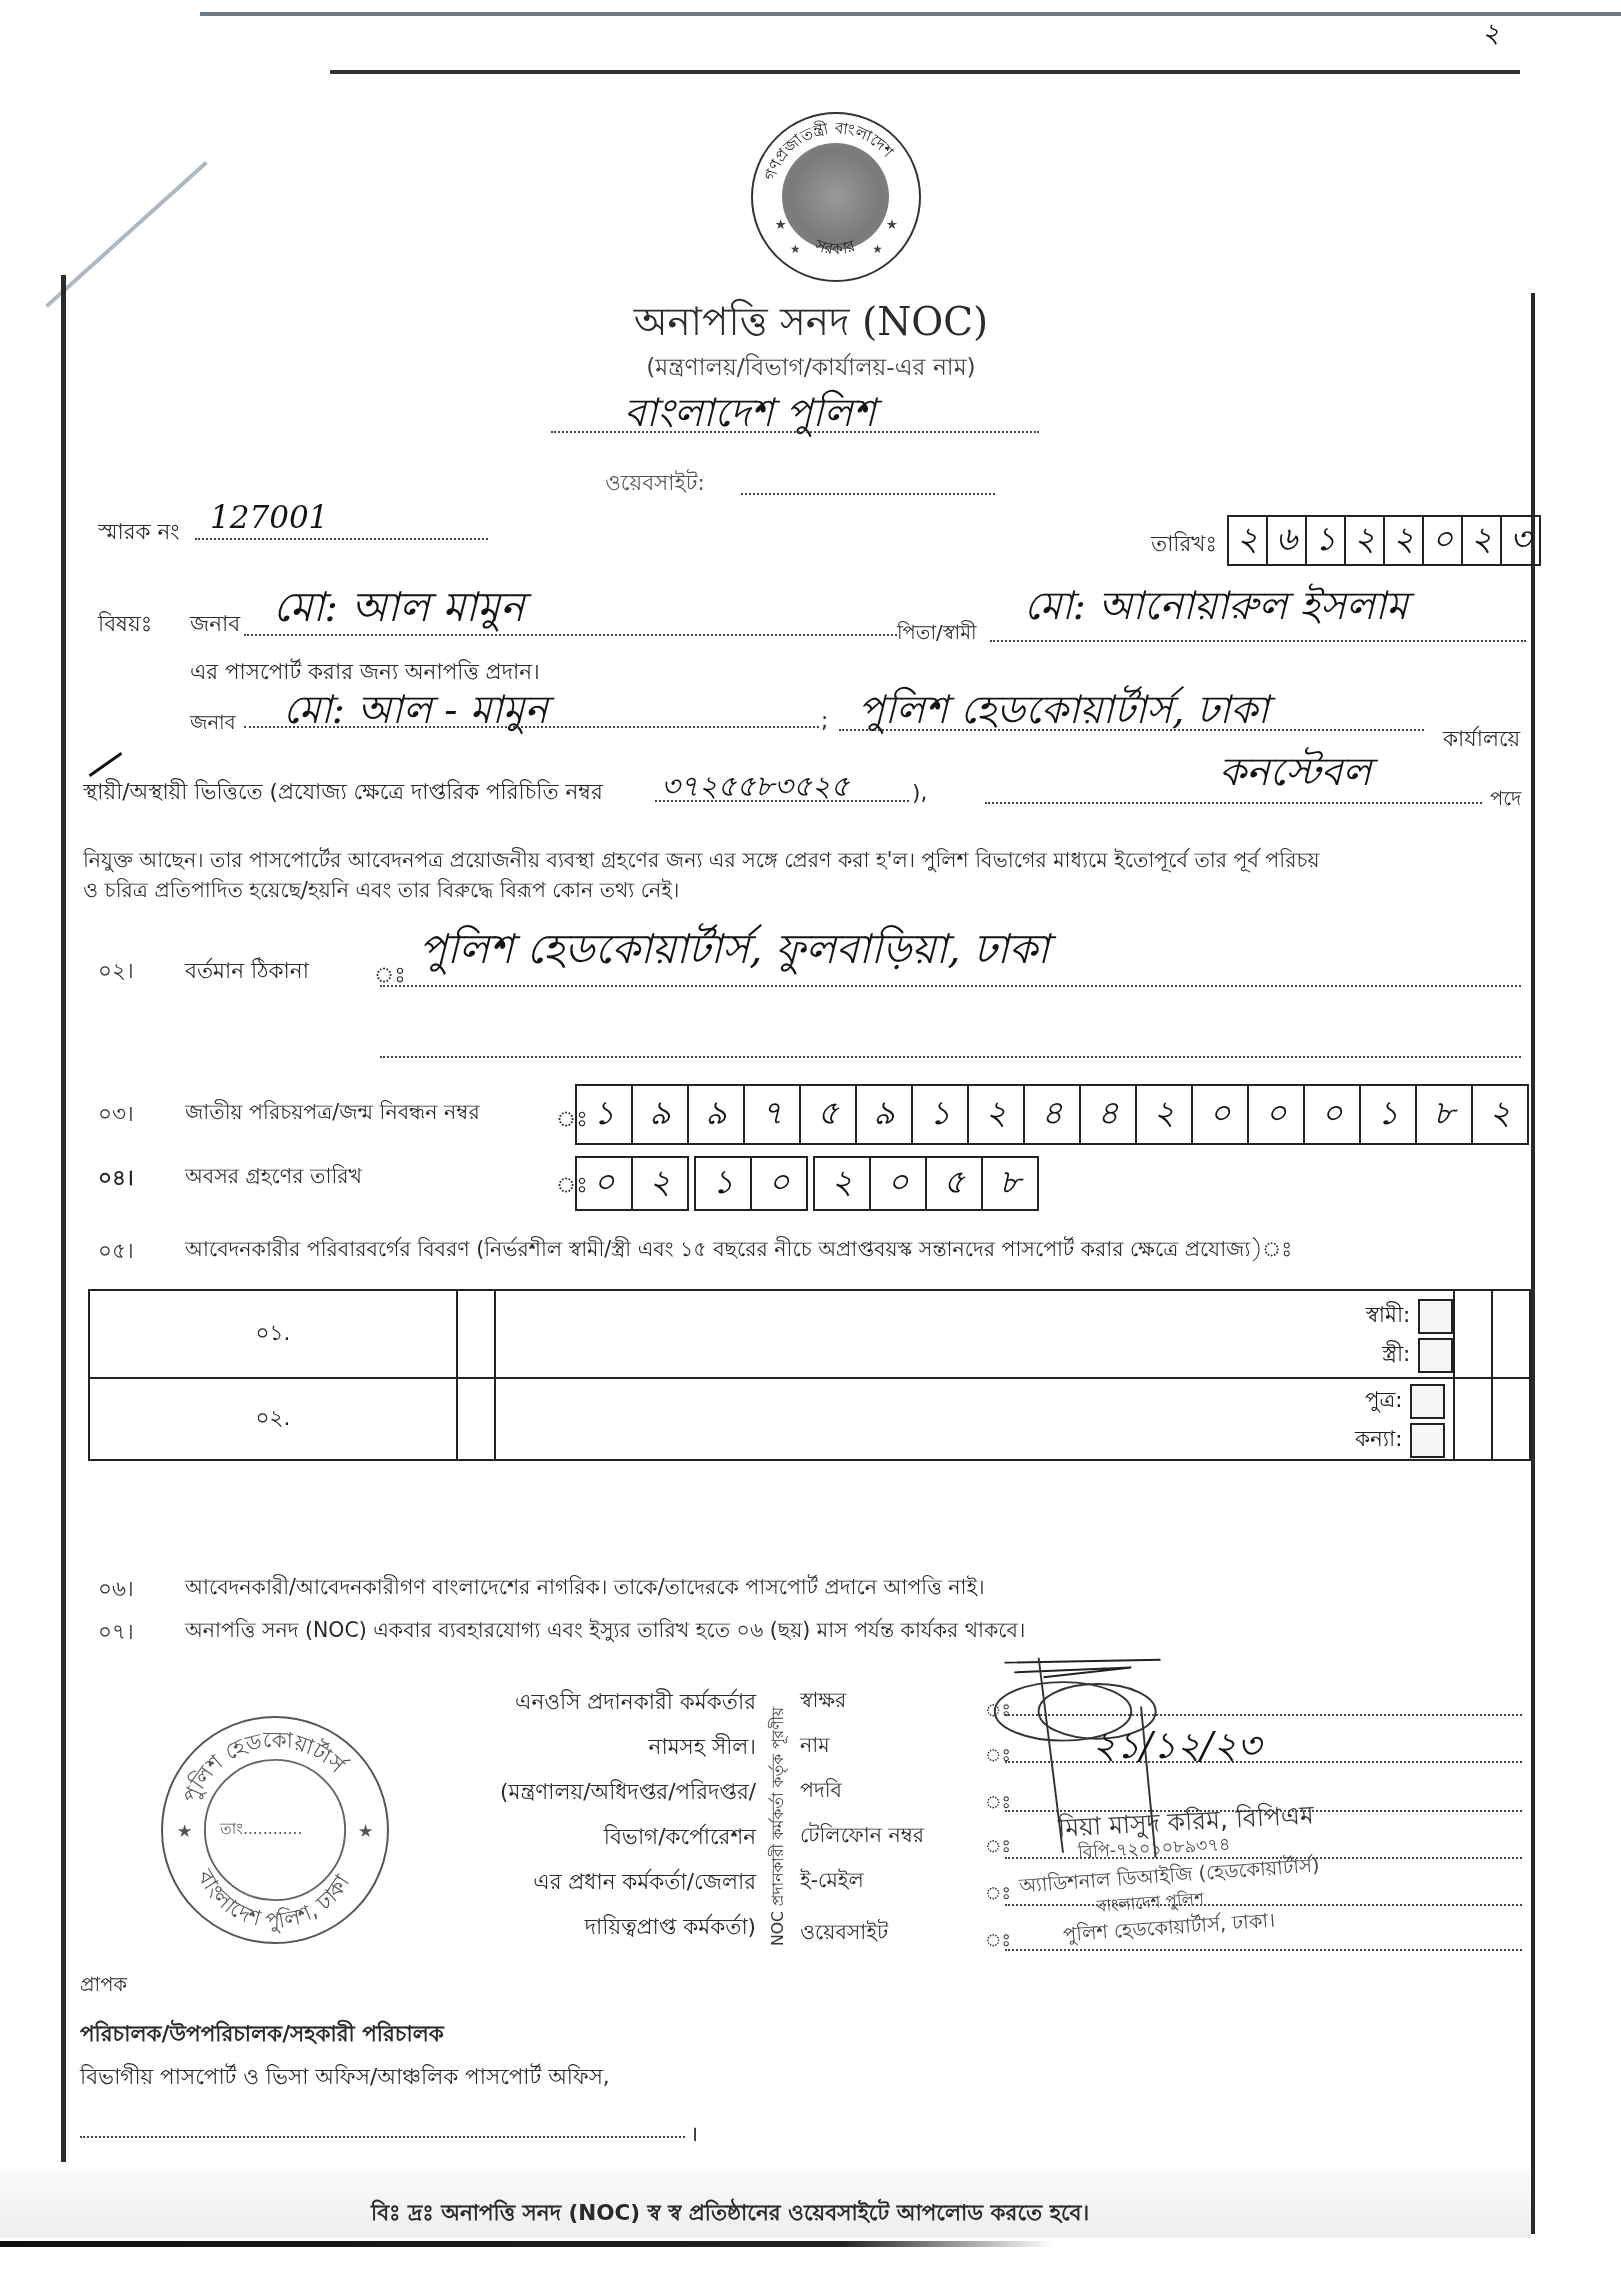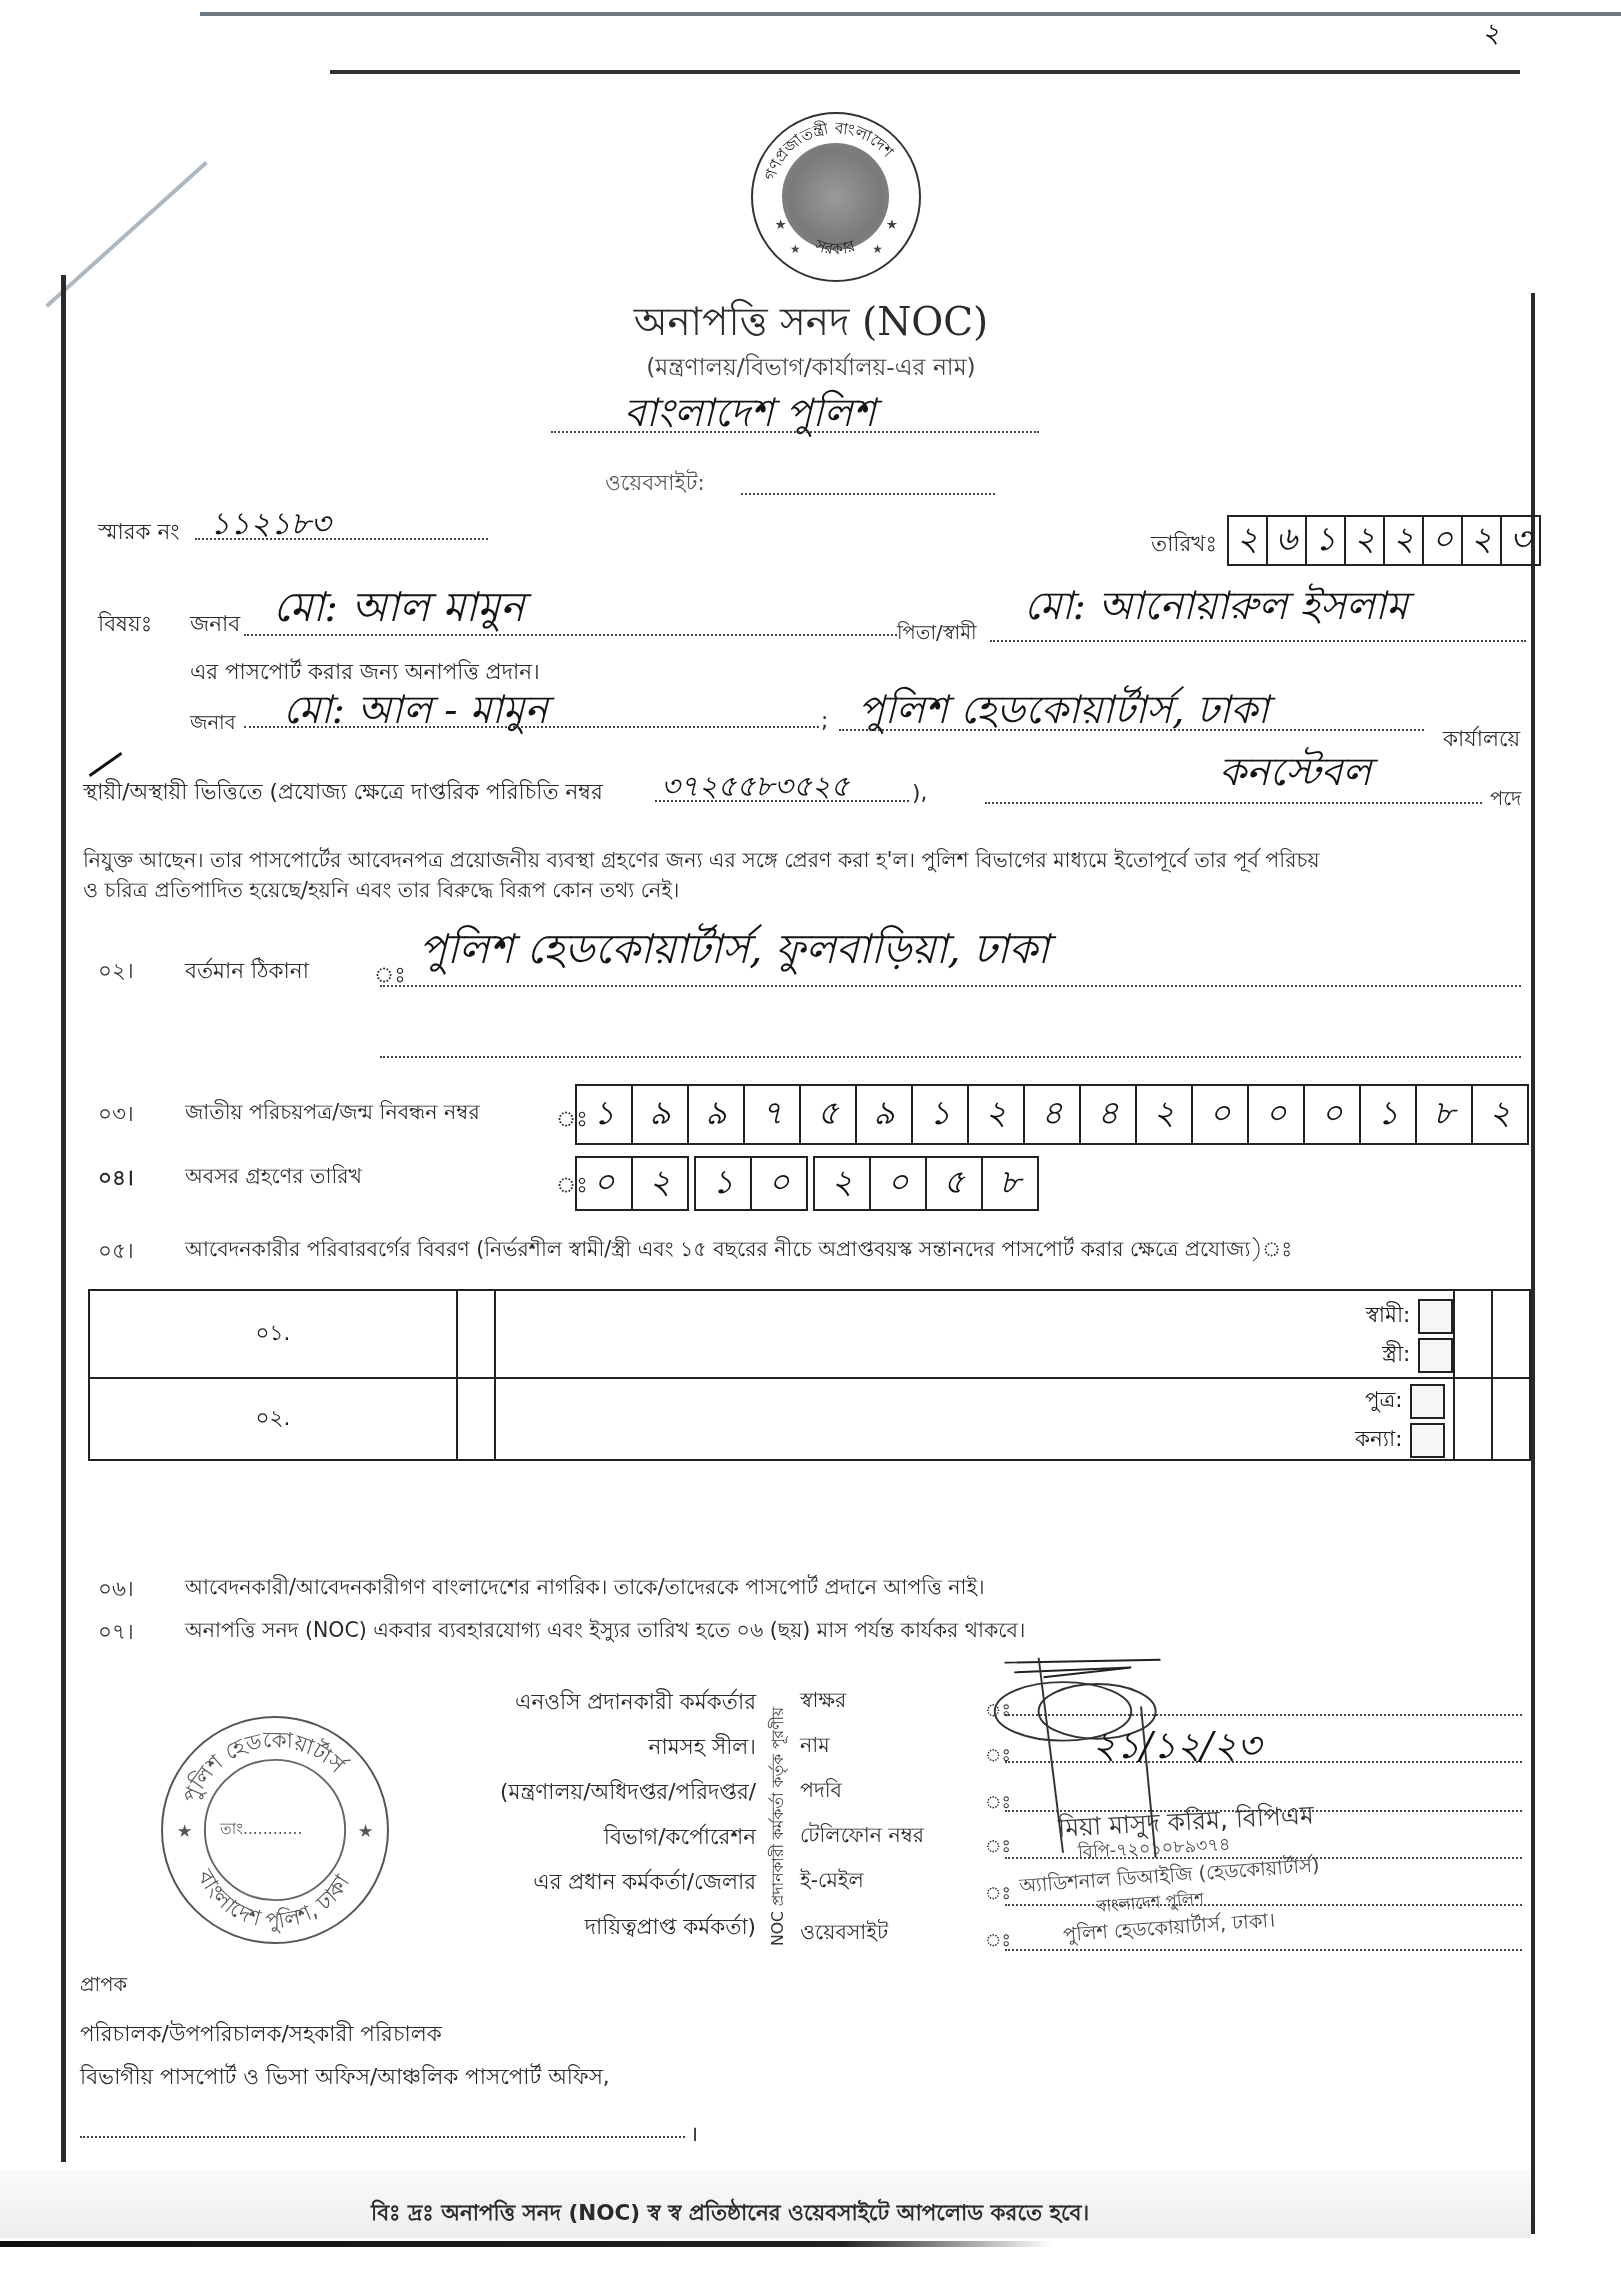--- a/index.html
+++ b/index.html
@@ -57,21 +57,21 @@
 </div>
 
 <div class="abs title" style="left:0;width:1622px;text-align:center;top:291px;">অনাপত্তি সনদ (NOC)</div>
 <div class="abs print" style="left:0;width:1622px;text-align:center;top:349px;font-size:23.4px;color:#444;">(মন্ত্রণালয়/বিভাগ/কার্যালয়-এর নাম)</div>
 <div class="abs hand" style="left:624px;top:382px;font-size:39px;">বাংলাদেশ পুলিশ</div>
 <div class="dots" style="left:551px;top:431px;width:488px;"></div>
 <div class="abs print" style="left:605px;top:466px;color:#555;">ওয়েবসাইট:</div>
 <div class="dots" style="left:741px;top:493px;width:254px;"></div>
 
 <div class="abs print" style="left:98px;top:515px;">স্মারক নং</div>
-<div class="abs hand" style="left:210px;top:499px;font-size:31px;">১১২১৮৩</div>
+<div class="abs hand" style="left:210px;top:499px;font-size:31px;">127001</div>
 <div class="dots" style="left:195px;top:538px;width:293px;"></div>
 
 <div class="abs print" style="left:1151px;top:527px;">তারিখঃ</div>
 <div class="box-row" style="left:1227px;top:515px;height:47px;">
   <div class="cell hand" style="width:37px;">২</div>
   <div class="cell hand" style="width:37px;">৬</div>
   <div class="cell hand" style="width:37px;">১</div>
   <div class="cell hand" style="width:37px;">২</div>
   <div class="cell hand" style="width:37px;">২</div>
   <div class="cell hand" style="width:37px;">০</div>
@@ -241,19 +241,19 @@
 </svg>
 <div class="abs hand" style="left:1092px;top:1716px;font-size:37px;">২১/১২/২৩</div>
 
 <div class="abs" style="left:1058px;top:1802px;font-size:25px;color:#333;transform:rotate(-3deg);">মিয়া মাসুদ করিম, বিপিএম</div>
 <div class="abs" style="left:1078px;top:1835px;font-size:17.6px;color:#444;transform:rotate(-3deg);">বিপি-৭২০১০৮৯৩৭৪</div>
 <div class="abs" style="left:1019px;top:1861px;font-size:19.5px;color:#444;transform:rotate(-4deg);">অ্যাডিশনাল ডিআইজি (হেডকোয়ার্টার্স)</div>
 <div class="abs" style="left:1097px;top:1890px;font-size:16.6px;color:#444;transform:rotate(-4deg);">বাংলাদেশ পুলিশ</div>
 <div class="abs" style="left:1063px;top:1913px;font-size:19.5px;color:#444;transform:rotate(-4deg);">পুলিশ হেডকোয়ার্টার্স, ঢাকা।</div>
 
 <div class="abs print" style="left:80px;top:1970px;font-size:19.5px;">প্রাপক</div>
-<div class="abs print" style="left:80px;top:2017px;font-weight:normal;">পরিচালক/উপপরিচালক/সহকারী পরিচালক</div>
+<div class="abs print" style="left:80px;top:2017px;font-weight:bold;">পরিচালক/উপপরিচালক/সহকারী পরিচালক</div>
 <div class="abs print" style="left:80px;top:2060px;">বিভাগীয় পাসপোর্ট ও ভিসা অফিস/আঞ্চলিক পাসপোর্ট অফিস,</div>
 <div class="dots" style="left:80px;top:2136px;width:605px;"></div>
 <div class="abs print" style="left:690px;top:2118px;">।</div>
 
 <div class="abs print" style="left:371px;top:2196px;font-weight:bold;font-size:21.5px;">বিঃ দ্রঃ অনাপত্তি সনদ (NOC) স্ব স্ব প্রতিষ্ঠানের ওয়েবসাইটে আপলোড করতে হবে।</div>
 
 
 </body></html>

